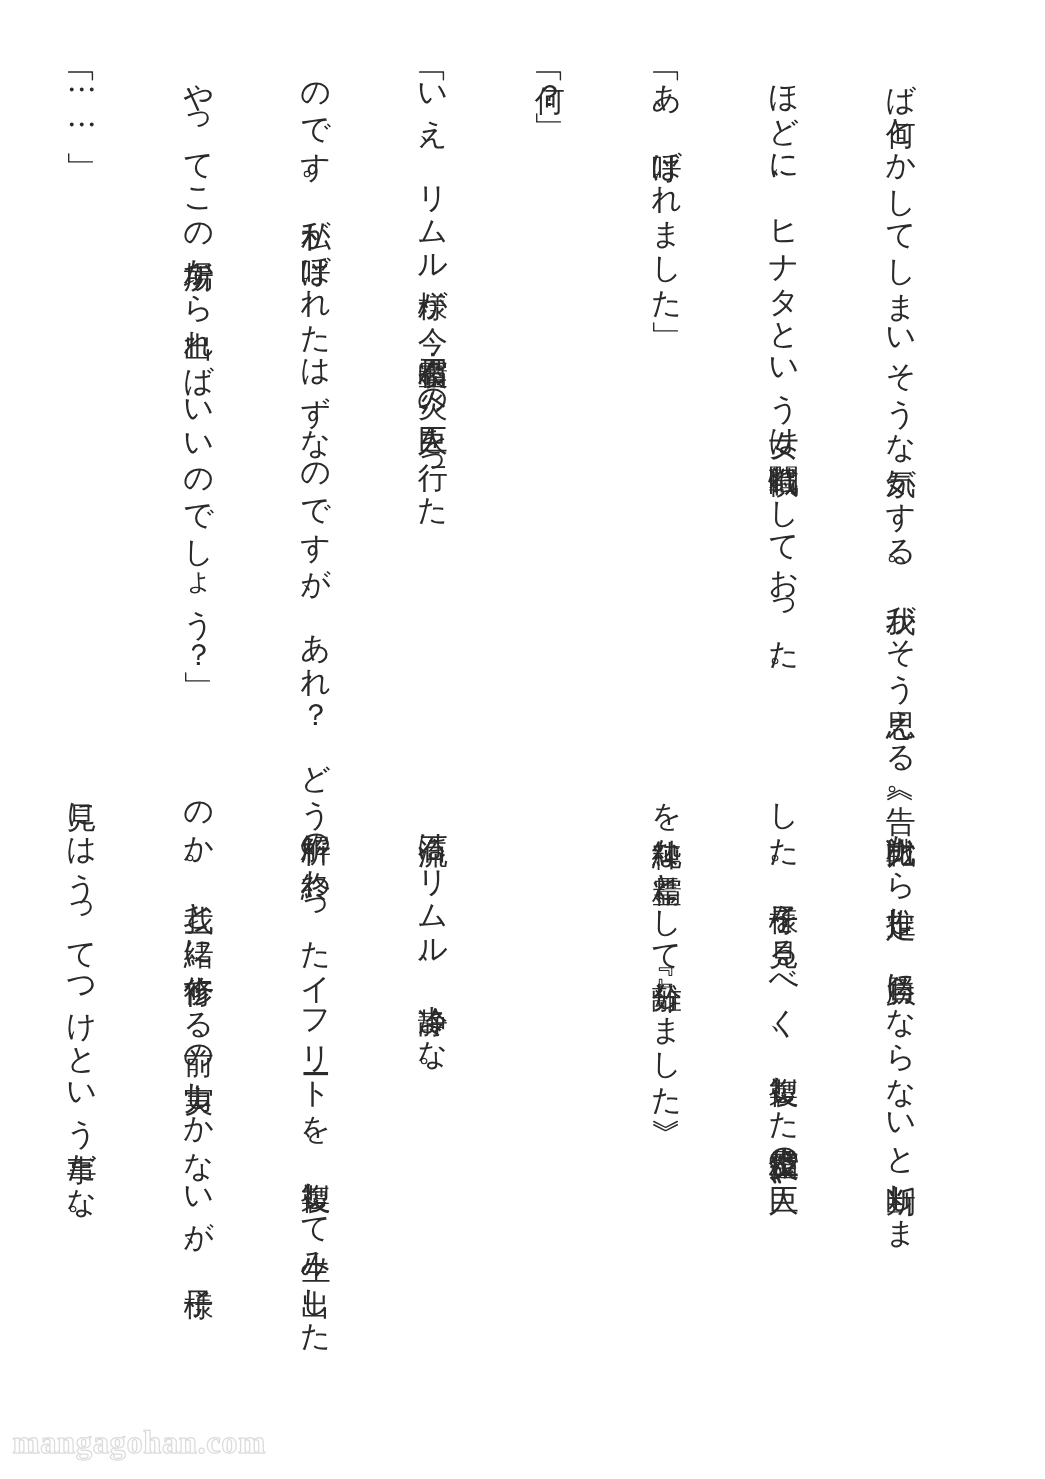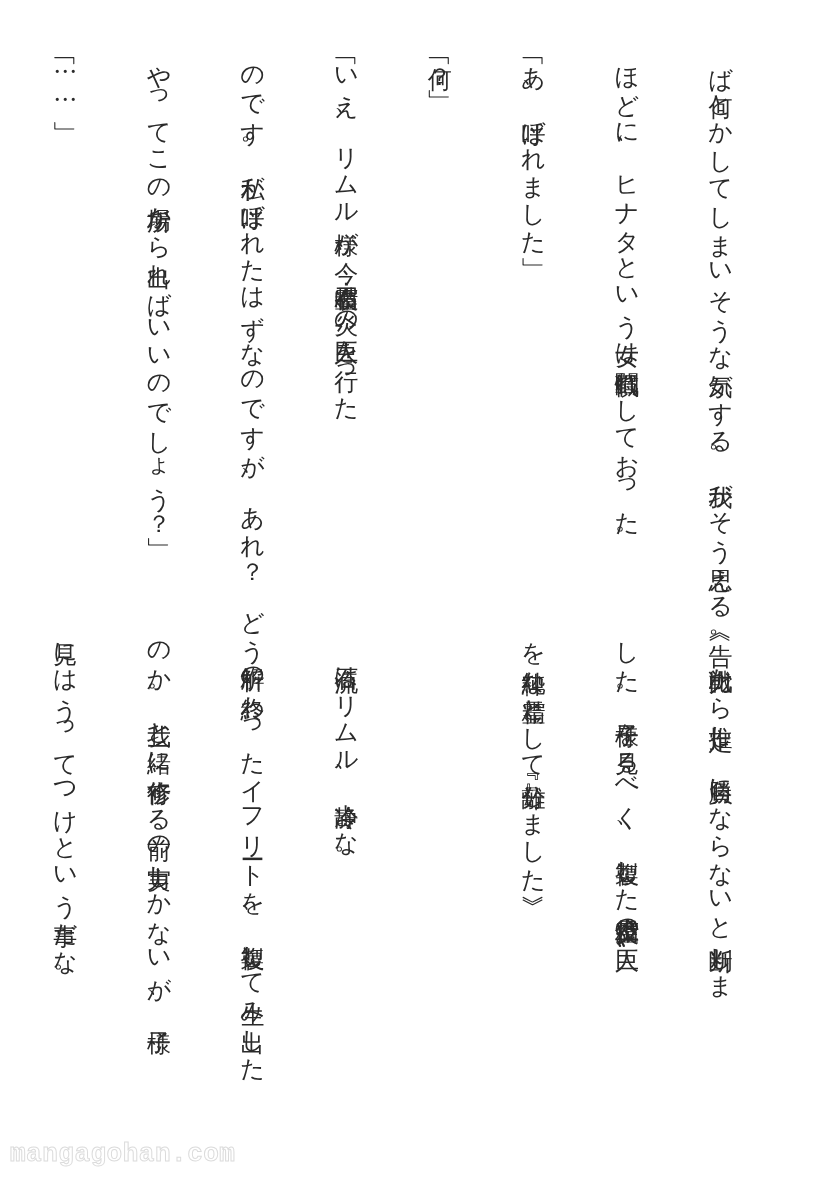--- a/index.html
+++ b/index.html
@@ -33,21 +33,21 @@
   #block-bottom {
     right: 38px;
     top: 625px;
     height: 500px;
     width: 730px;
   }
   .gap { display: block; width: 31.2px; }
   .watermark {
     position: absolute;
     left: 10px; bottom: 14px;
-    font-family: Liberation Mono, monospace;
+    font-family: Liberation Serif, serif;
     font-weight: bold;
     font-size: 26px;
     color: #ffffff;
     -webkit-text-stroke: 1px #d8d8d8;
     letter-spacing: 0.5px;
     opacity: 0.9;
   }
 </style>
 </head>
 <body>

